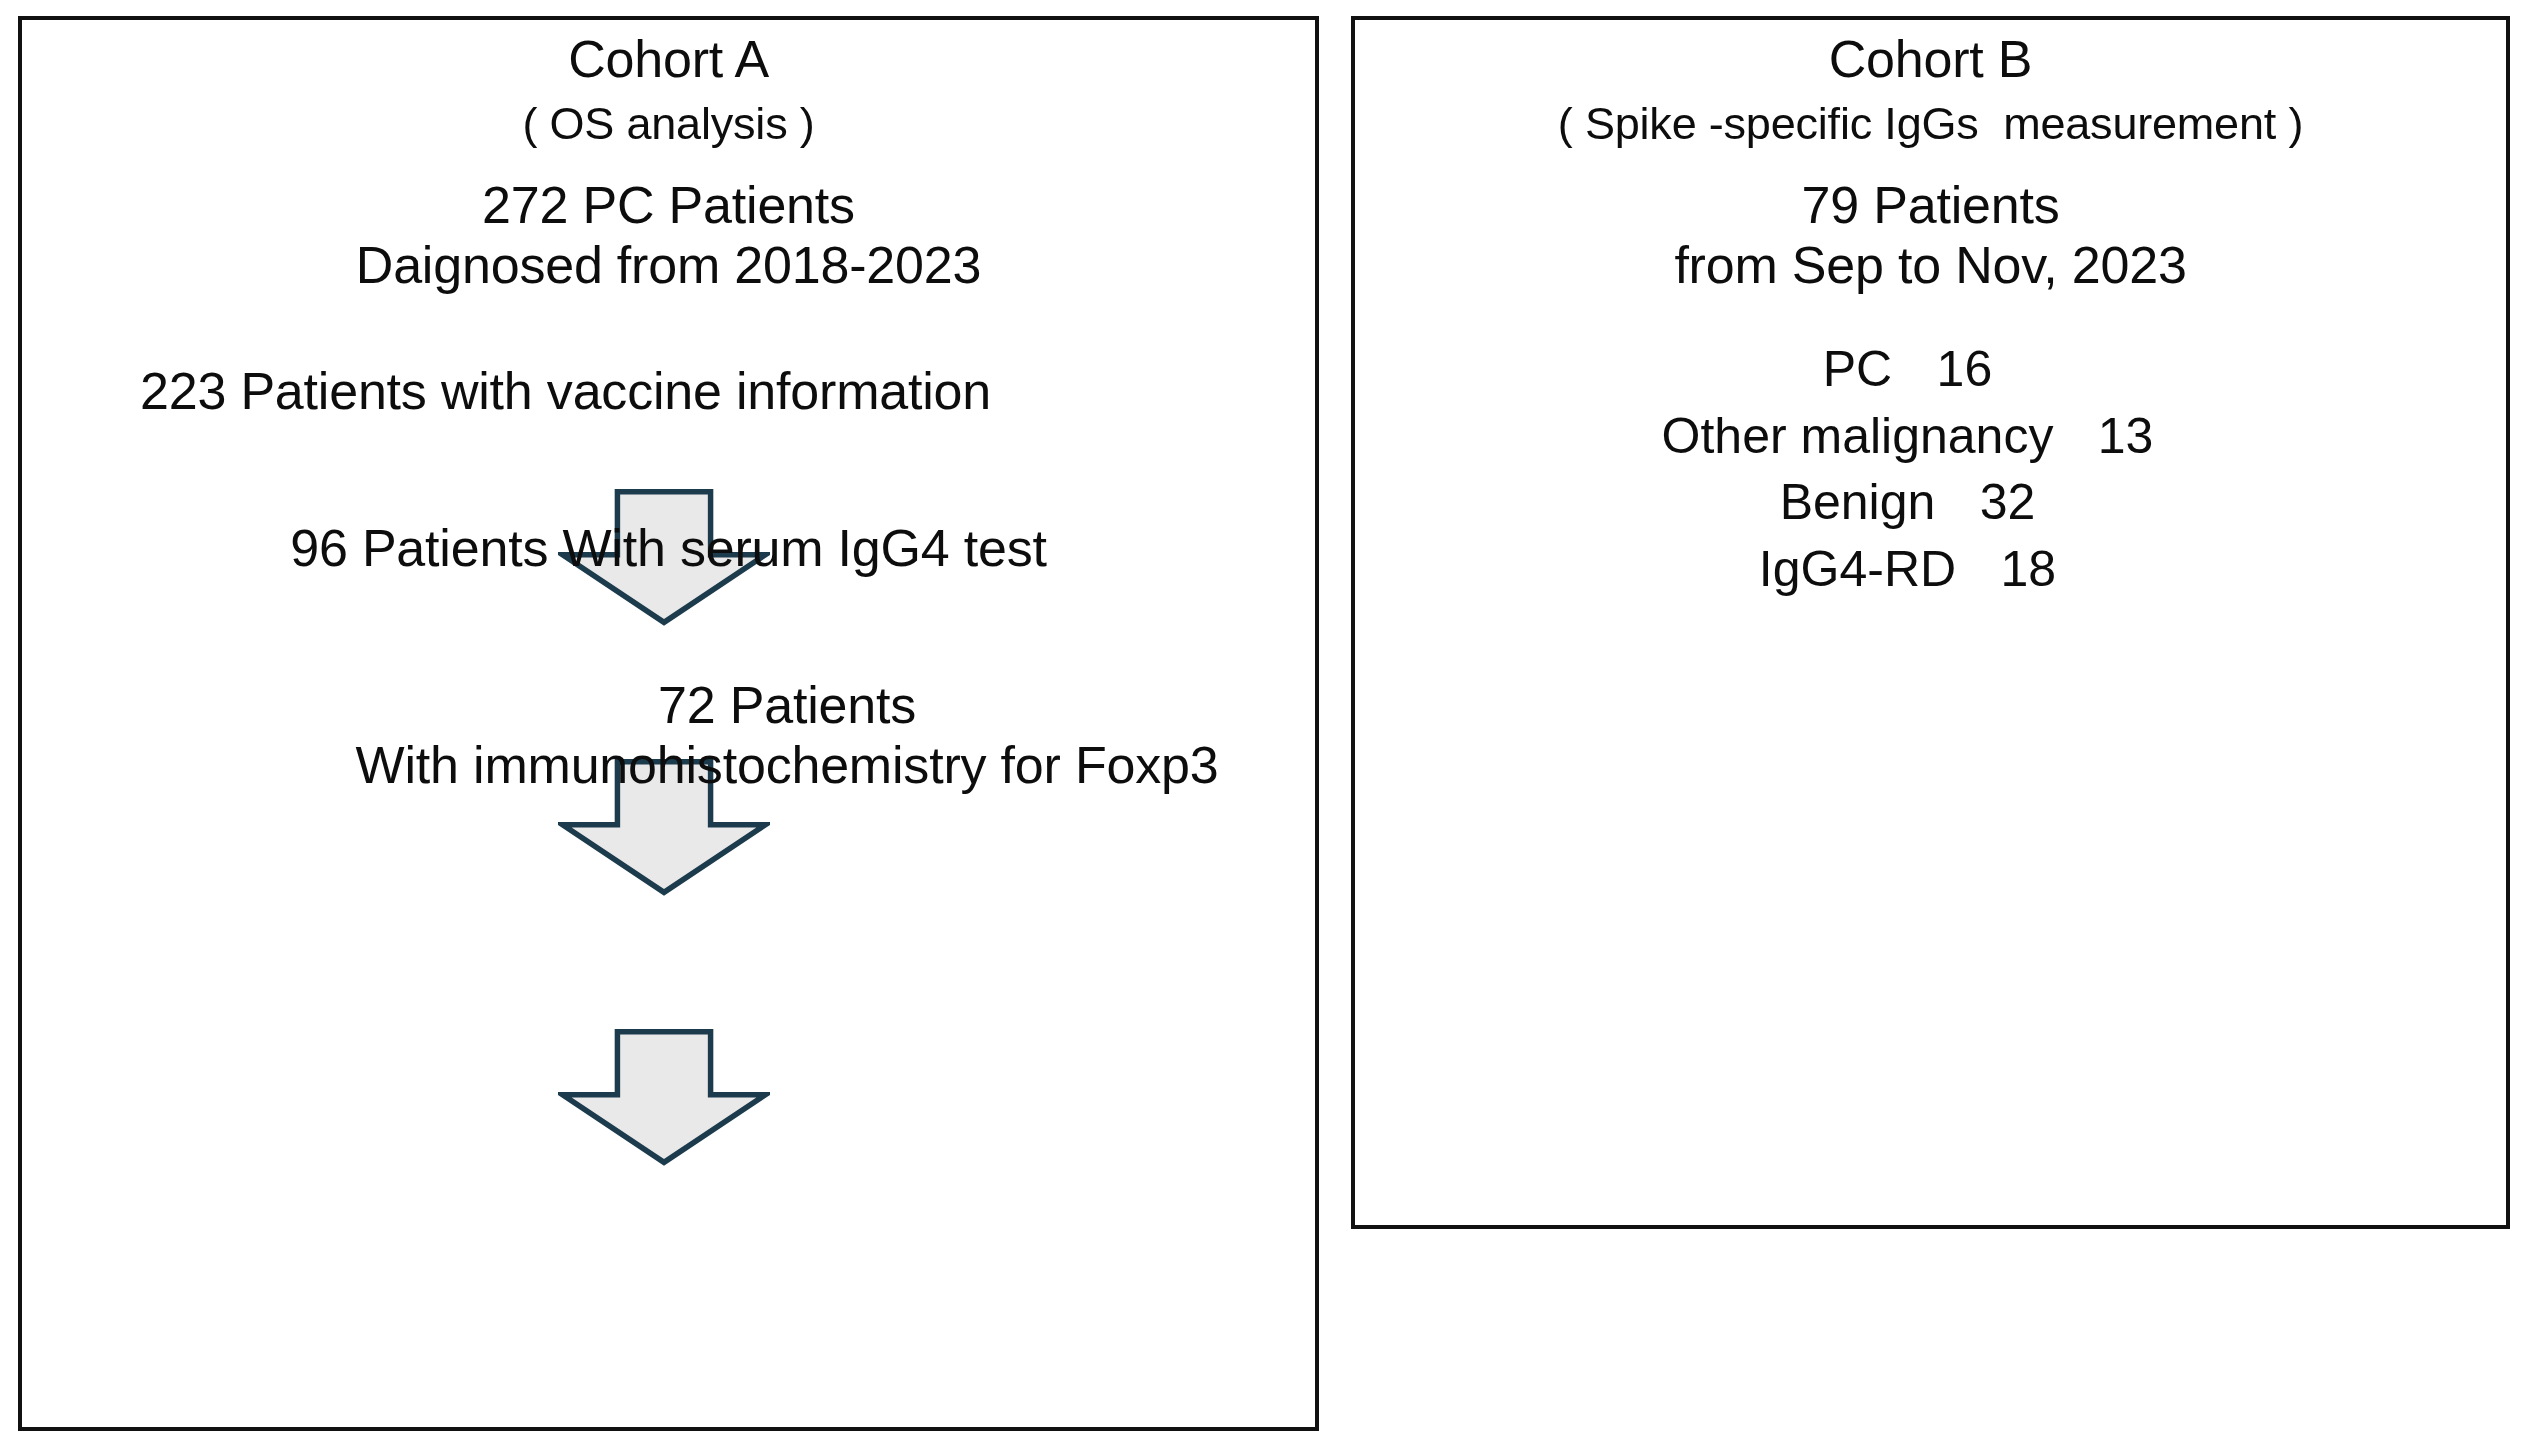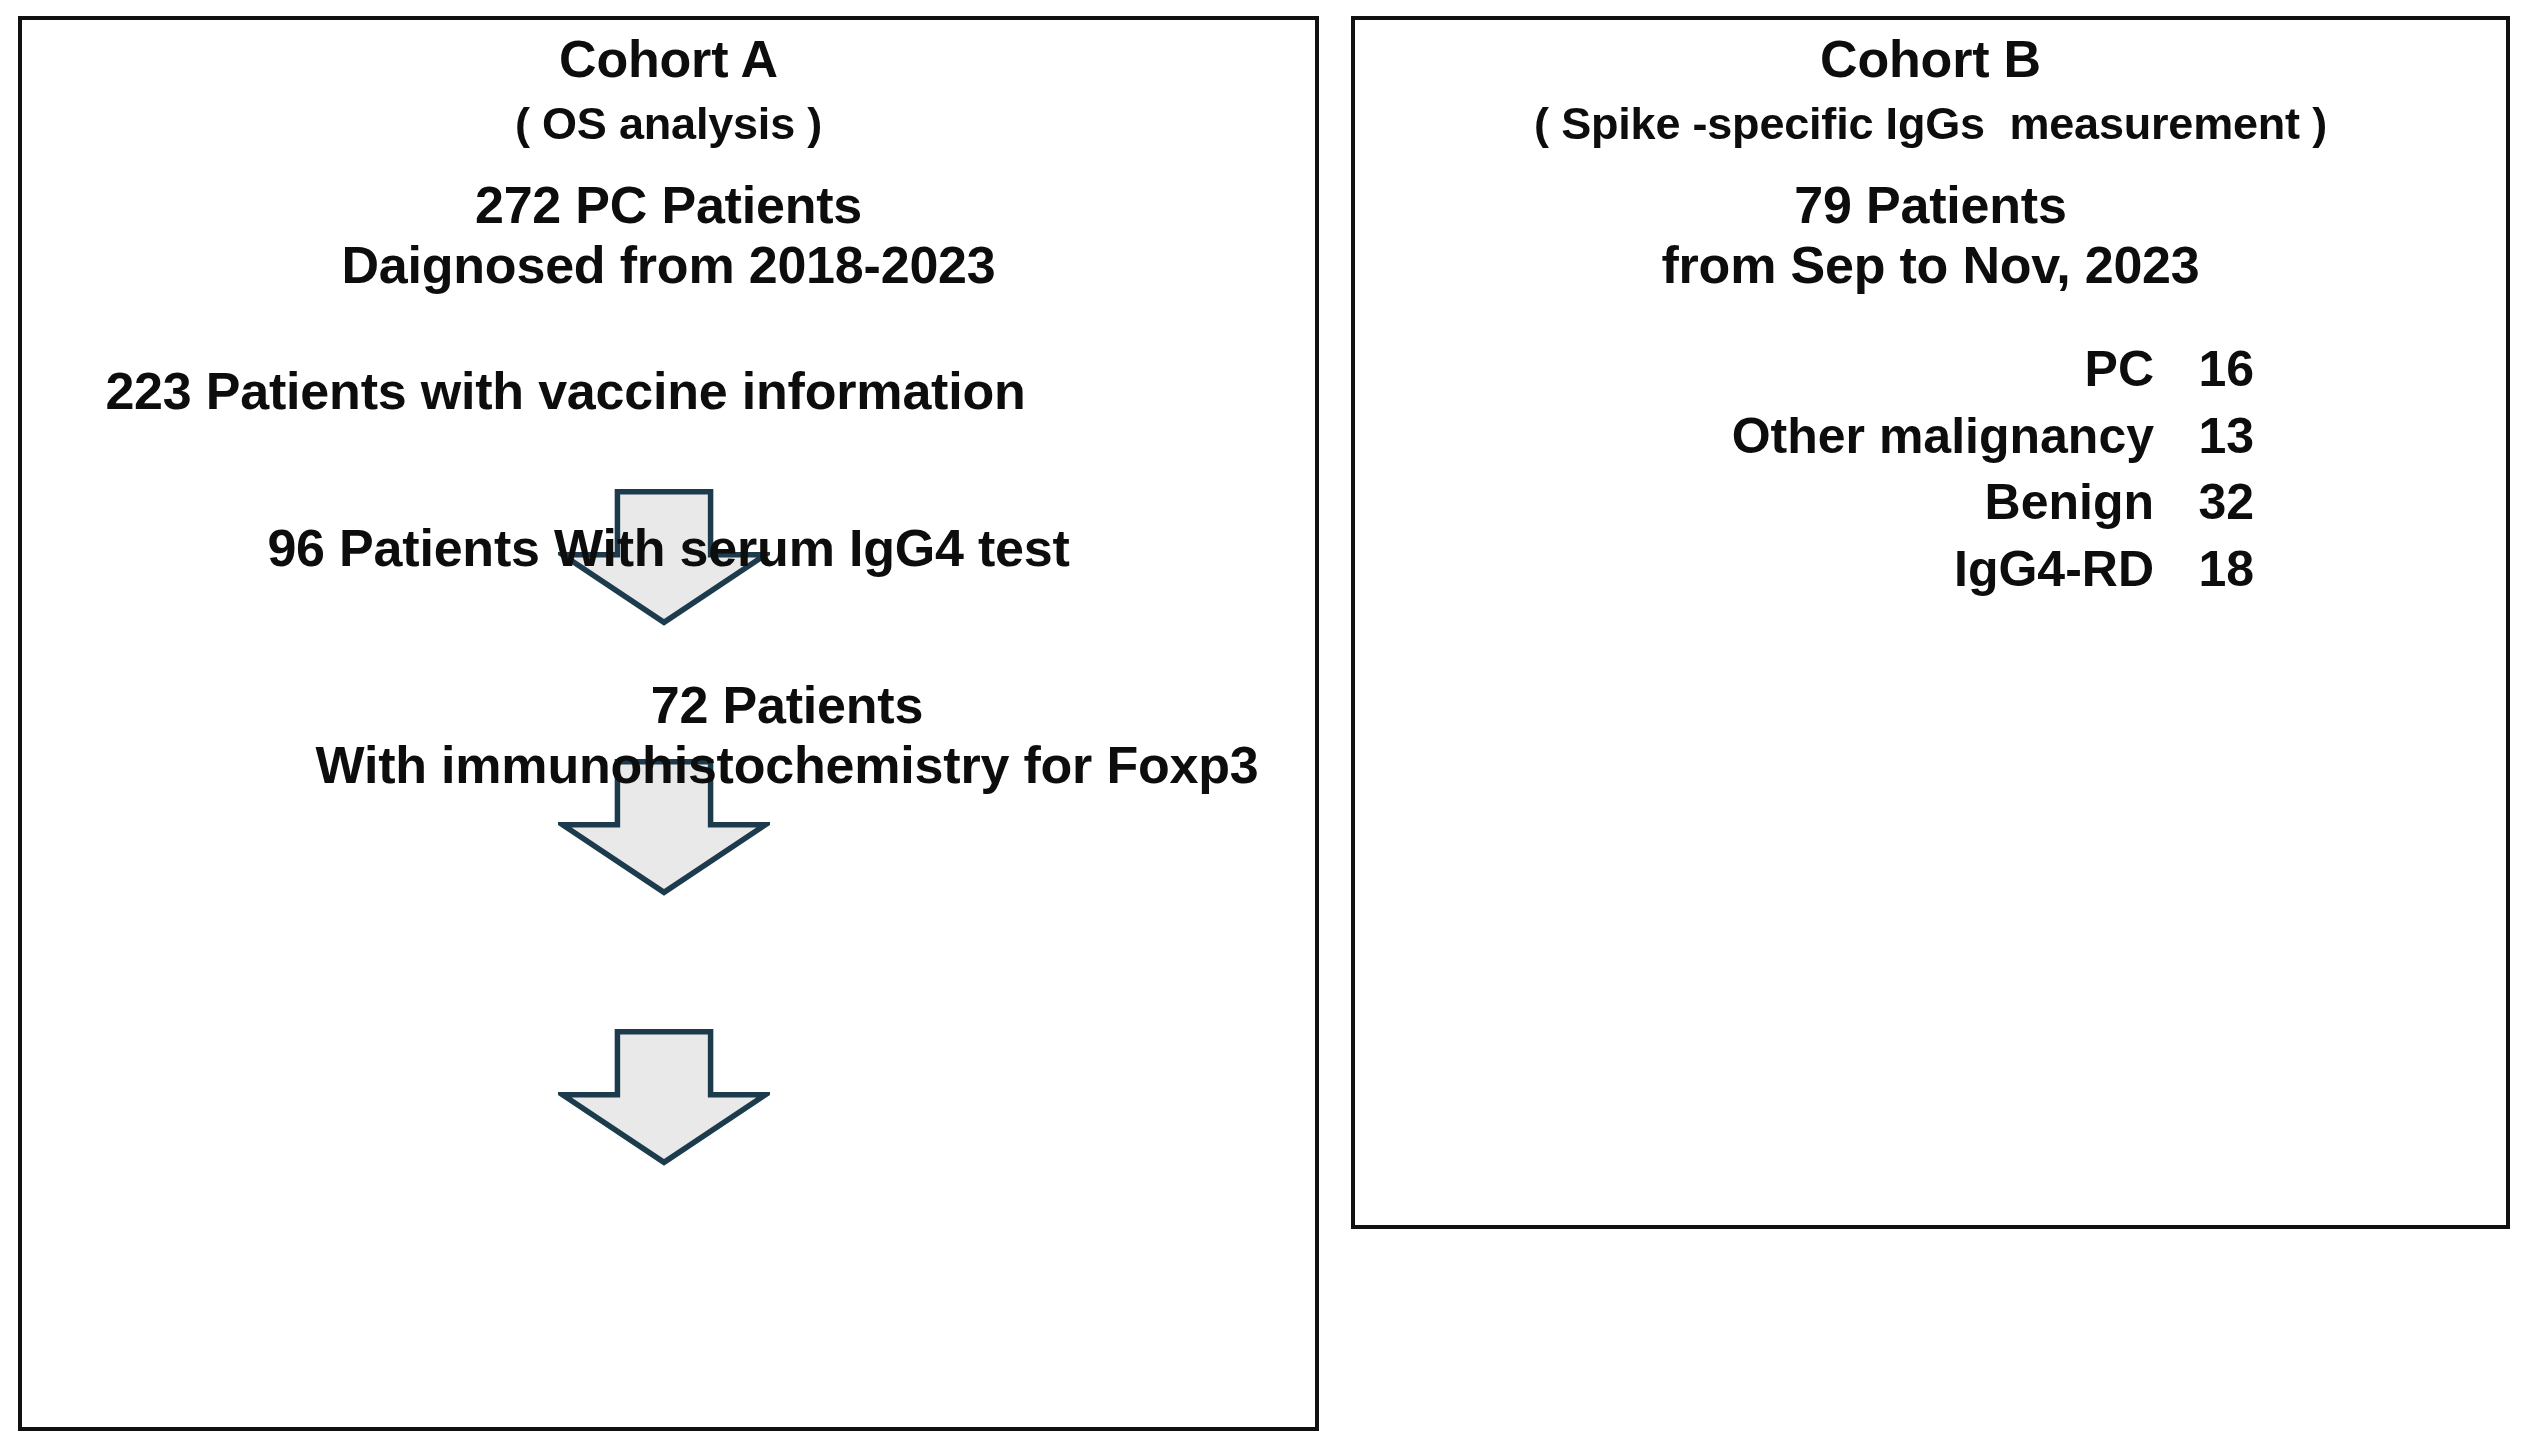--- a/index.html
+++ b/index.html
@@ -15,21 +15,20 @@
     color: #000000;
     overflow: hidden;
   }
 
   .canvas {
     position: absolute;
     left: 0;
     top: 0;
     width: 2525px;
     height: 1455px;
-    font-weight: bold;
   }
 
   
   .cohort-box {
     position: absolute;
     box-sizing: border-box;
     background: #ffffff;
     border: 4.6px solid #111111;
   }
   #cohort-a-box {
@@ -79,21 +78,21 @@
 
   
   #b-breakdown {
     position: absolute;
     left: 1561px;
     top: 336px;
     width: 693px;
   }
   .bd-row {
     display: flex;
-    justify-content: flex-end;
+    justify-content: center;
     align-items: baseline;
     font-size: 50px;
     line-height: 1.33;
     color: #0d0d0d;
     white-space: pre;
   }
   .bd-label { text-align: left; }
   .bd-value { text-align: right; min-width: 100px; }
 
   

